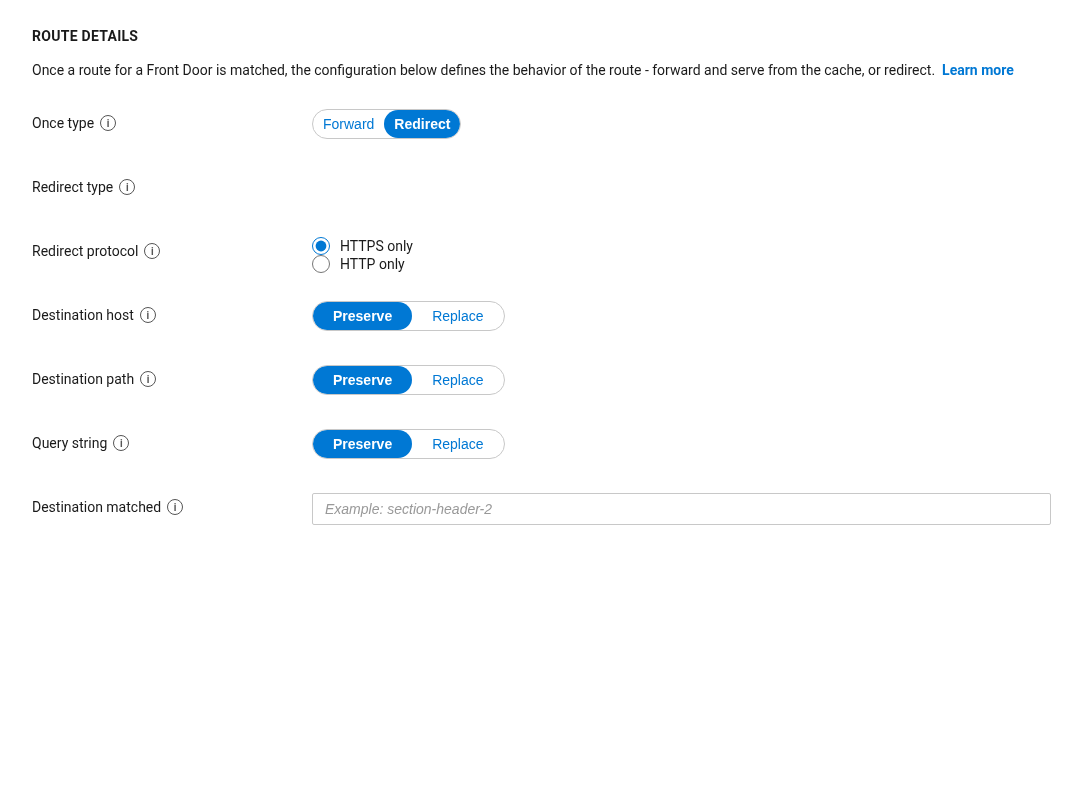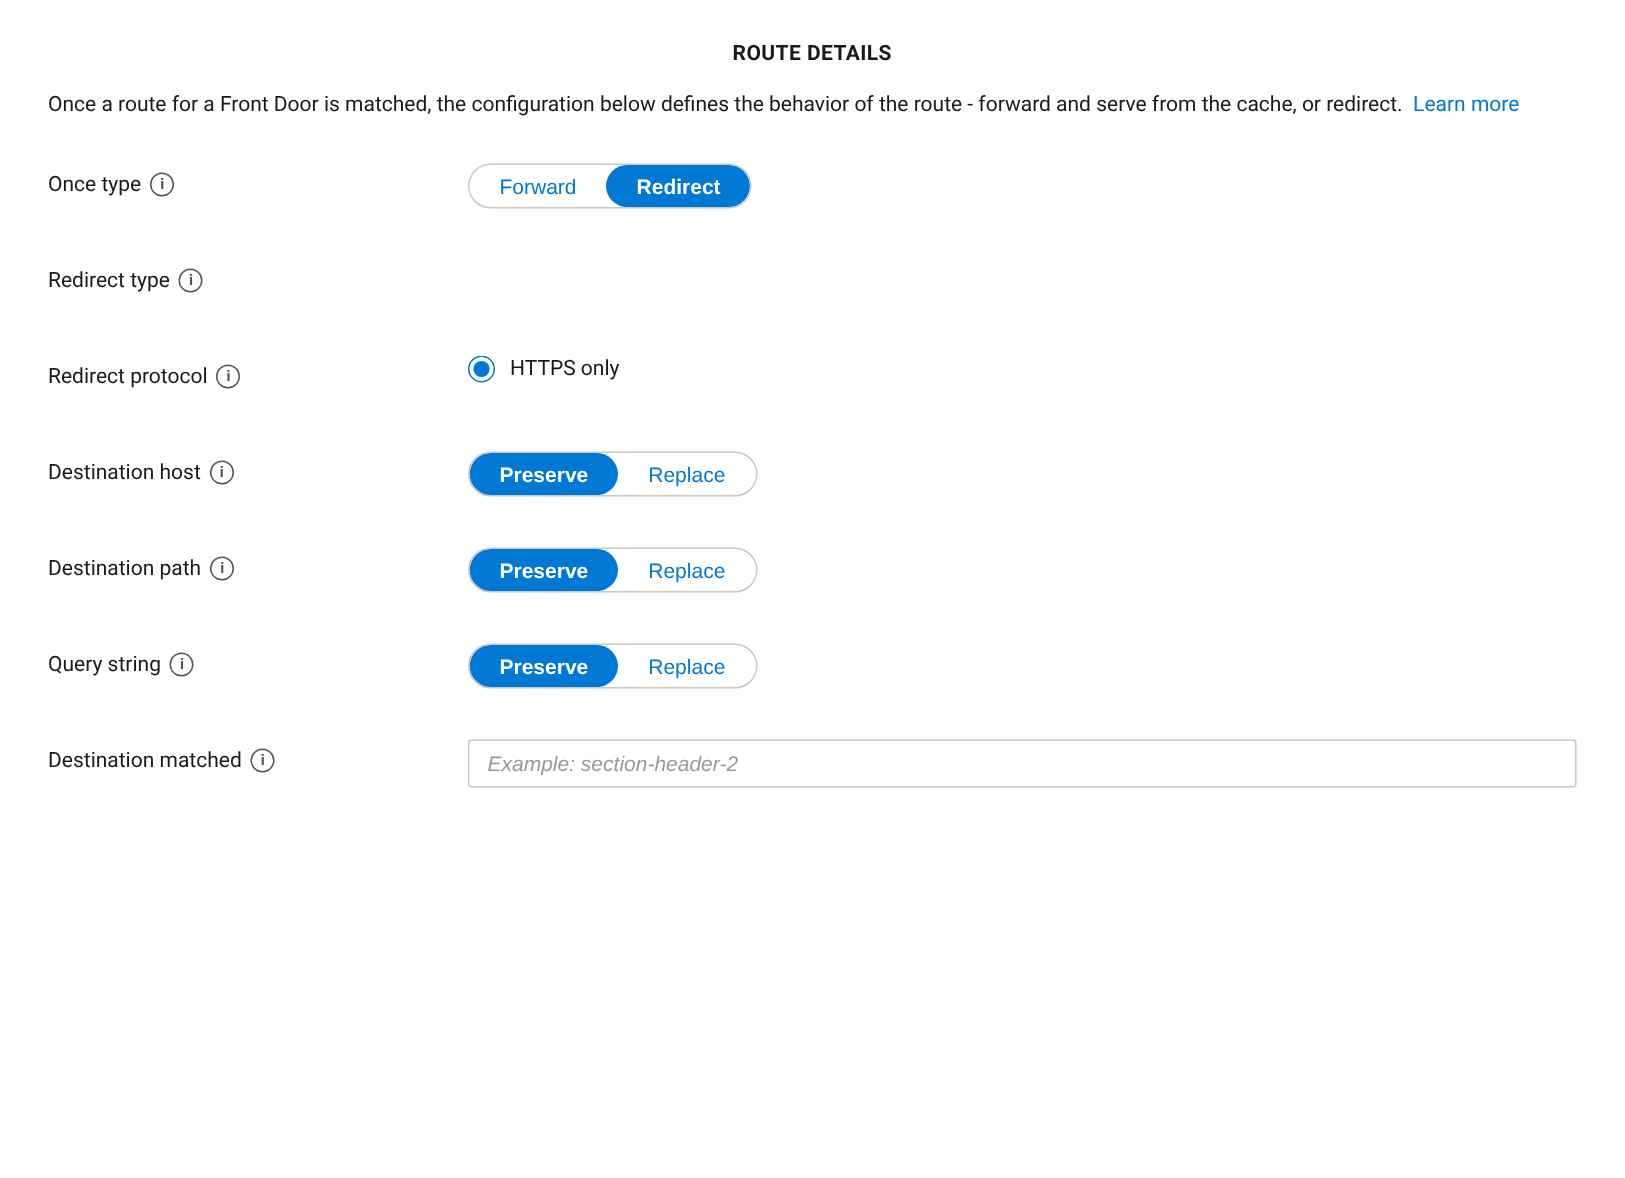--- a/index.html
+++ b/index.html
@@ -17,33 +17,33 @@
       max-width: 1083px;
     }
 
     .page-title {
       font-size: 14px;
       font-weight: 700;
       color: #1a1a1a;
       margin-bottom: 16px;
       text-transform: uppercase;
       letter-spacing: 0.02em;
-      text-align: center;
     }
 
     .description {
       font-size: 14px;
       color: #1a1a1a;
       line-height: 1.5;
       margin-bottom: 28px;
     }
 
     .learn-more {
       color: #0078d4;
       text-decoration: none;
+      font-weight: bold;
     }
 
     .form-row {
       display: flex;
       align-items: flex-start;
       margin-bottom: 28px;
       min-height: 36px;
     }
 
     .form-label {
@@ -79,21 +79,21 @@
     
     .toggle-group {
       display: inline-flex;
       border: 1.5px solid #c8c8c8;
       border-radius: 20px;
       overflow: hidden;
       background: #fff;
     }
 
     .toggle-btn {
-      padding: 6px 20px;
+      padding: 6px 10px;
       font-size: 14px;
       border: none;
       background: transparent;
       cursor: pointer;
       color: #0078d4;
       font-weight: 400;
       border-radius: 20px;
       transition: all 0.15s;
     }
 
@@ -236,20 +236,24 @@
   <div class="form-label">
     <span>Redirect protocol</span>
     <span class="info-icon">i</span>
   </div>
   <div class="form-control">
     <div class="radio-group">
       <label class="radio-item">
         <input type="radio" class="radio-input" name="redirect-protocol" checked="" style="">
         <span class="radio-label">HTTPS only</span>
       </label>
+      <label class="radio-item">
+        <input type="radio" class="radio-input" name="redirect-protocol" style="">
+        <span class="radio-label">HTTP only</span>
+      </label>
     </div>
   </div>
 </div>
 
 <div class="form-row">
   <div class="form-label">
     <span>Destination host</span>
     <span class="info-icon">i</span>
   </div>
   <div class="form-control">

